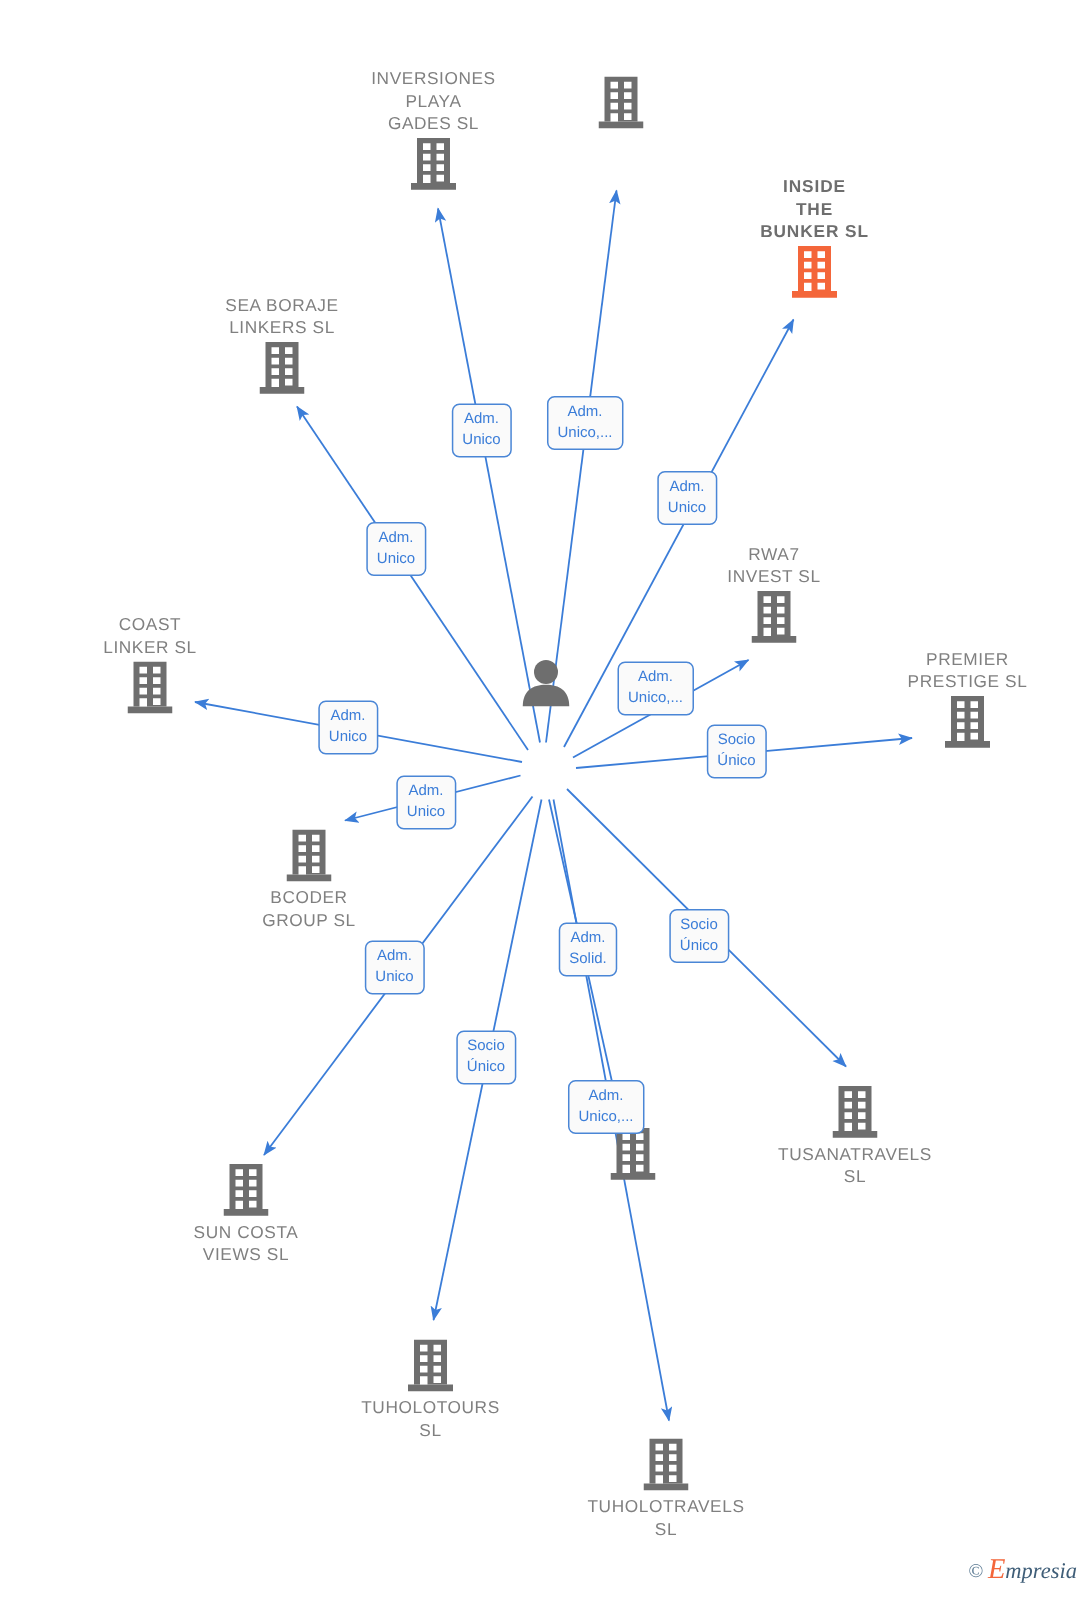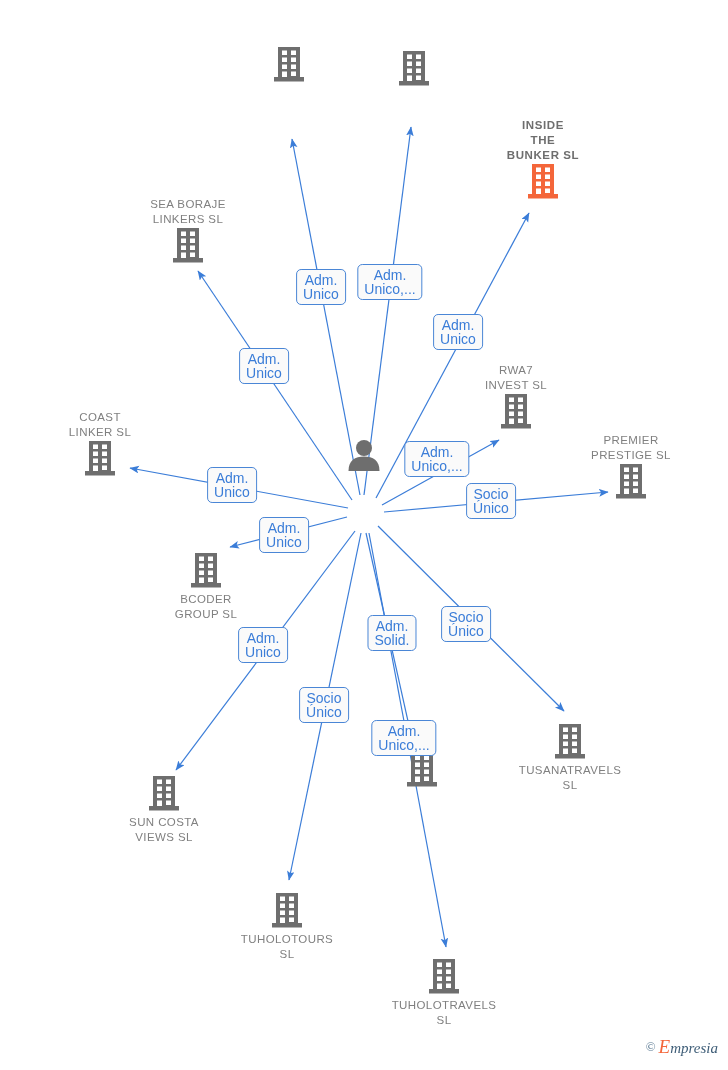--- a/index.html
+++ b/index.html
@@ -17,21 +17,21 @@
   }
   .node.company-highlight .caption{color:#6e6e6e;font-weight:bold;letter-spacing:.6px;}
   .node .glyph{margin-top:1px;display:flex;justify-content:center;}
 
   .bldg{display:block;}
   .person{display:block;}
 
   .edge-label{
     position:absolute;transform:translate(-50%,-50%);
     background:#fafafa;border:1.3px solid #4a86d6;border-radius:5px;
-    color:#3b7dd8;font-size:14px;line-height:14px;text-align:center;
+    color:#3b7dd8;font-size:10px;line-height:14px;text-align:center;
     padding:3px 6px;white-space:pre-line;box-sizing:border-box;
   }
 
   #watermark{
     position:absolute;right:10px;bottom:12px;
     display:flex;align-items:center;gap:3px;
     font-size:15px;color:#3f5e78;font-family:"Liberation Serif", serif;font-style:italic;
   }
   #watermark .c{font-size:13px;font-style:normal;color:#5b7a93;}
   #watermark .e{color:#f4663a;font-size:19px;font-style:italic;}
@@ -59,20 +59,23 @@
         <line x1="355" y1="531" x2="176" y2="770" stroke="#3b7dd8" stroke-width="1.2" marker-end="url(#arrow)"></line>
         <line x1="361" y1="533" x2="289" y2="880" stroke="#3b7dd8" stroke-width="1.2" marker-end="url(#arrow)"></line>
         <line x1="366" y1="533" x2="418" y2="766" stroke="#3b7dd8" stroke-width="1.2" marker-end="url(#arrow)"></line>
         <line x1="369" y1="533" x2="446" y2="947" stroke="#3b7dd8" stroke-width="1.2" marker-end="url(#arrow)"></line>
         <line x1="378" y1="526" x2="564" y2="711" stroke="#3b7dd8" stroke-width="1.2" marker-end="url(#arrow)"></line>
       </g>
   </svg>
 
   <div id="nodes-layer">
       <div class="node" style="left: 289px; top: 46px;">
+        <div class="caption">INVERSIONES
+PLAYA
+GADES  SL</div>
         <div class="glyph">
           <svg class="bldg" width="30" height="36" viewBox="0 0 30 36" aria-hidden="true">
             <g fill="#6e6e6e">
               <rect x="4" y="0" width="22" height="30"></rect>
               <rect x="0" y="30" width="30" height="4.5"></rect>
             </g>
             <g fill="#ffffff">
               <rect x="8" y="3.5" width="5" height="4.5"></rect>
               <rect x="17" y="3.5" width="5" height="4.5"></rect>
               <rect x="8" y="10.5" width="5" height="4.5"></rect>
@@ -187,21 +190,21 @@
               <rect x="8" y="10.5" width="5" height="4.5"></rect>
               <rect x="17" y="10.5" width="5" height="4.5"></rect>
               <rect x="8" y="17.5" width="5" height="4.5"></rect>
               <rect x="17" y="17.5" width="5" height="4.5"></rect>
               <rect x="8" y="24.5" width="5" height="5.5"></rect>
               <rect x="17" y="24.5" width="5" height="4.5"></rect>
             </g>
           </svg>
         </div>
       </div>
-      <div class="node" style="left: 631px; top: 433px;">
+      <div class="node" style="left: 645px; top: 433px;">
         <div class="caption">PREMIER
 PRESTIGE  SL</div>
         <div class="glyph">
           <svg class="bldg" width="30" height="36" viewBox="0 0 30 36" aria-hidden="true">
             <g fill="#6e6e6e">
               <rect x="4" y="0" width="22" height="30"></rect>
               <rect x="0" y="30" width="30" height="4.5"></rect>
             </g>
             <g fill="#ffffff">
               <rect x="8" y="3.5" width="5" height="4.5"></rect>

